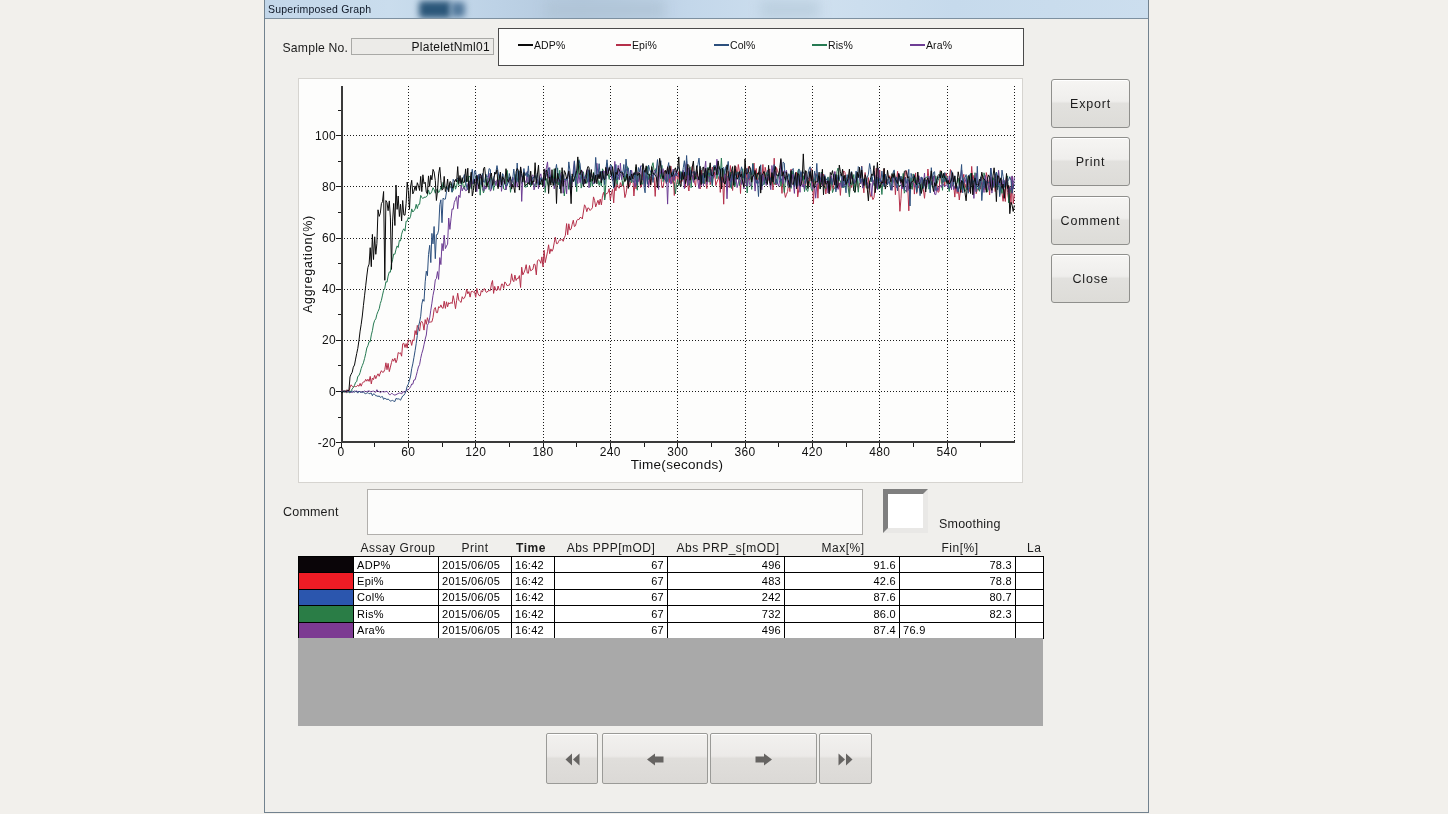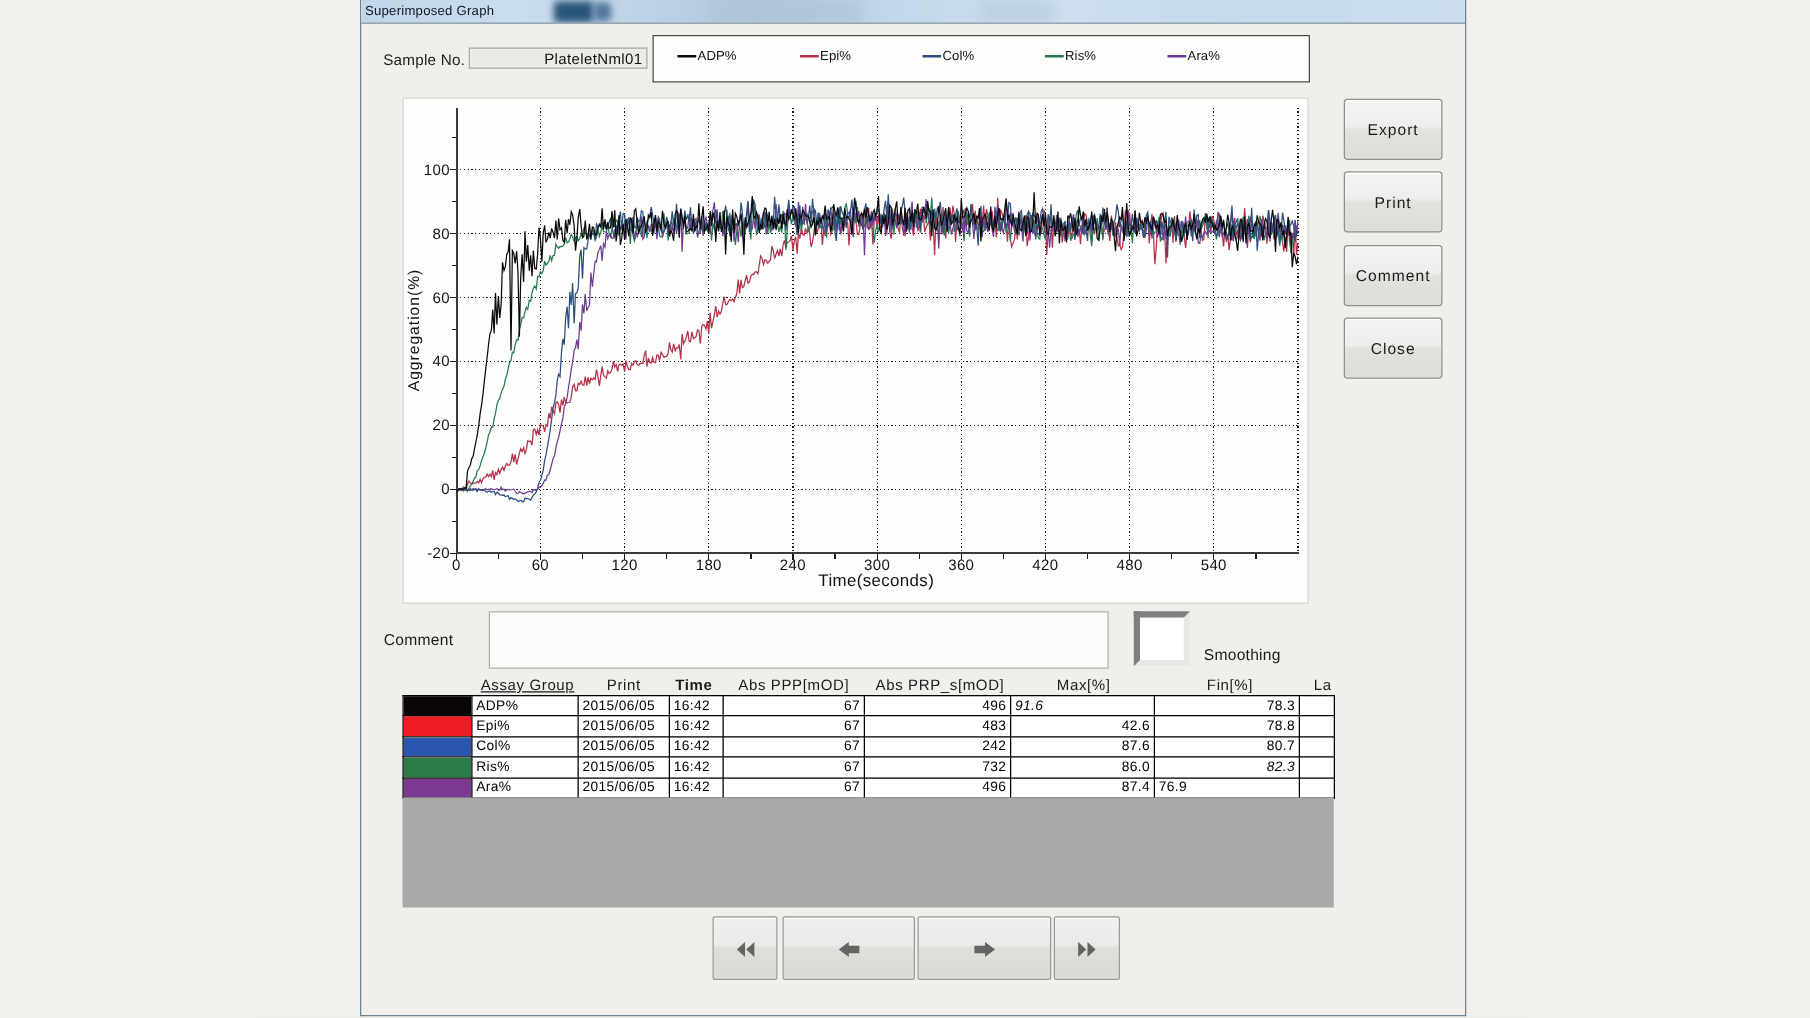--- a/index.html
+++ b/index.html
@@ -1,17 +1,17 @@
 <!DOCTYPE html>
 <html><head>
 <meta charset="utf-8">
 <style>
 * { margin:0; padding:0; box-sizing:border-box; }
 html,body { width:1448px; height:814px; background:#f2f0ec; font-family:"Liberation Sans",sans-serif; overflow:hidden; }
-#dialog { position:absolute; left:288px; top:0; width:885px; height:813px;
+#dialog { position:absolute; left:264px; top:0; width:885px; height:813px;
   border-left:1px solid #72828f; border-right:1px solid #72828f; border-bottom:1px solid #72828f;
   background:#f0efec; }
 #titlebar { position:absolute; left:0; top:0; width:883px; height:19px;
   background:linear-gradient(90deg,#c2d6e9 0%,#cadded 14%,#bdd2e6 26%,#b3c8dd 36%,#c3d7ea 48%,#cfe0ef 62%,#c6daec 78%,#ccdeee 100%);
   border-bottom:1px solid #7d90a0; overflow:hidden; }
 #titlebar .blob1 { position:absolute; left:154px; top:1px; width:32px; height:17px; background:#2b5679; filter:blur(3px); border-radius:3px;}
 #titlebar .blob2 { position:absolute; left:186px; top:2px; width:14px; height:15px; background:#53799c; filter:blur(3px); border-radius:3px;}
 #titlebar .blob3 { position:absolute; left:280px; top:0px; width:120px; height:19px; background:#b0c4d6; filter:blur(6px); opacity:.8;}
 #titlebar .blob4 { position:absolute; left:495px; top:0px; width:60px; height:19px; background:#b9cddd; filter:blur(6px); opacity:.8;}
 #titlebar .ttext { position:absolute; left:3px; top:3px; font-size:10.5px; color:#0e1726; letter-spacing:0.2px; }
@@ -157,21 +157,21 @@
   </svg>
   </div>
   <div class="btn" style="top:79px;"><span>Export</span></div>
   <div class="btn" style="top:137px;"><span>Print</span></div>
   <div class="btn" style="top:196px;"><span>Comment</span></div>
   <div class="btn" style="top:254px;"><span>Close</span></div>
   <div class="label" style="left:18px; top:505px;">Comment</div>
   <div id="commentbox"></div>
   <div id="checkbox"></div>
   <div class="label" style="left:674px; top:506px;margin-top:11px;">Smoothing</div>
-  <div class="th" style="left:133px;transform:translateX(-50%);text-decoration:underline;">Assay Group</div>
+  <div class="th" style="left:133px;transform:translateX(-50%);">Assay Group</div>
 <div class="th" style="left:210px;transform:translateX(-50%);">Print</div>
 <div class="th" style="left:266px;transform:translateX(-50%);font-weight:bold;">Time</div>
 <div class="th" style="left:346px;transform:translateX(-50%);">Abs PPP[mOD]</div>
 <div class="th" style="left:463px;transform:translateX(-50%);">Abs PRP_s[mOD]</div>
 <div class="th" style="left:578px;transform:translateX(-50%);">Max[%]</div>
 <div class="th" style="left:695px;transform:translateX(-50%);">Fin[%]</div>
 <div class="th" style="left:762px;">La</div>
   <table id="tbl">
       <colgroup>
 <col style="width:55px">
@@ -185,21 +185,21 @@
 <col style="width:28px">
 </colgroup>
 <tbody>
         <tr>
           <td style="background:#0a0508;"></td>
           <td>ADP%</td>
           <td>2015/06/05</td>
           <td>16:42</td>
           <td style="text-align:right;">67</td>
           <td style="text-align:right;">496</td>
-          <td style="font-style:italic;">91.6</td>
+          <td style="text-align:right;">91.6</td>
           <td style="text-align:right;">78.3</td>
           <td></td>
         </tr>
 <tr>
           <td style="background:#ee1c25;"></td>
           <td>Epi%</td>
           <td>2015/06/05</td>
           <td>16:42</td>
           <td style="text-align:right;">67</td>
           <td style="text-align:right;">483</td>
@@ -219,21 +219,21 @@
           <td></td>
         </tr>
 <tr>
           <td style="background:#2a7d46;"></td>
           <td>Ris%</td>
           <td>2015/06/05</td>
           <td>16:42</td>
           <td style="text-align:right;">67</td>
           <td style="text-align:right;">732</td>
           <td style="text-align:right;">86.0</td>
-          <td style="text-align:right;font-style:italic;">82.3</td>
+          <td style="text-align:right;">82.3</td>
           <td></td>
         </tr>
 <tr>
           <td style="background:#7c3a92;"></td>
           <td>Ara%</td>
           <td>2015/06/05</td>
           <td>16:42</td>
           <td style="text-align:right;">67</td>
           <td style="text-align:right;">496</td>
           <td style="text-align:right;">87.4</td>

